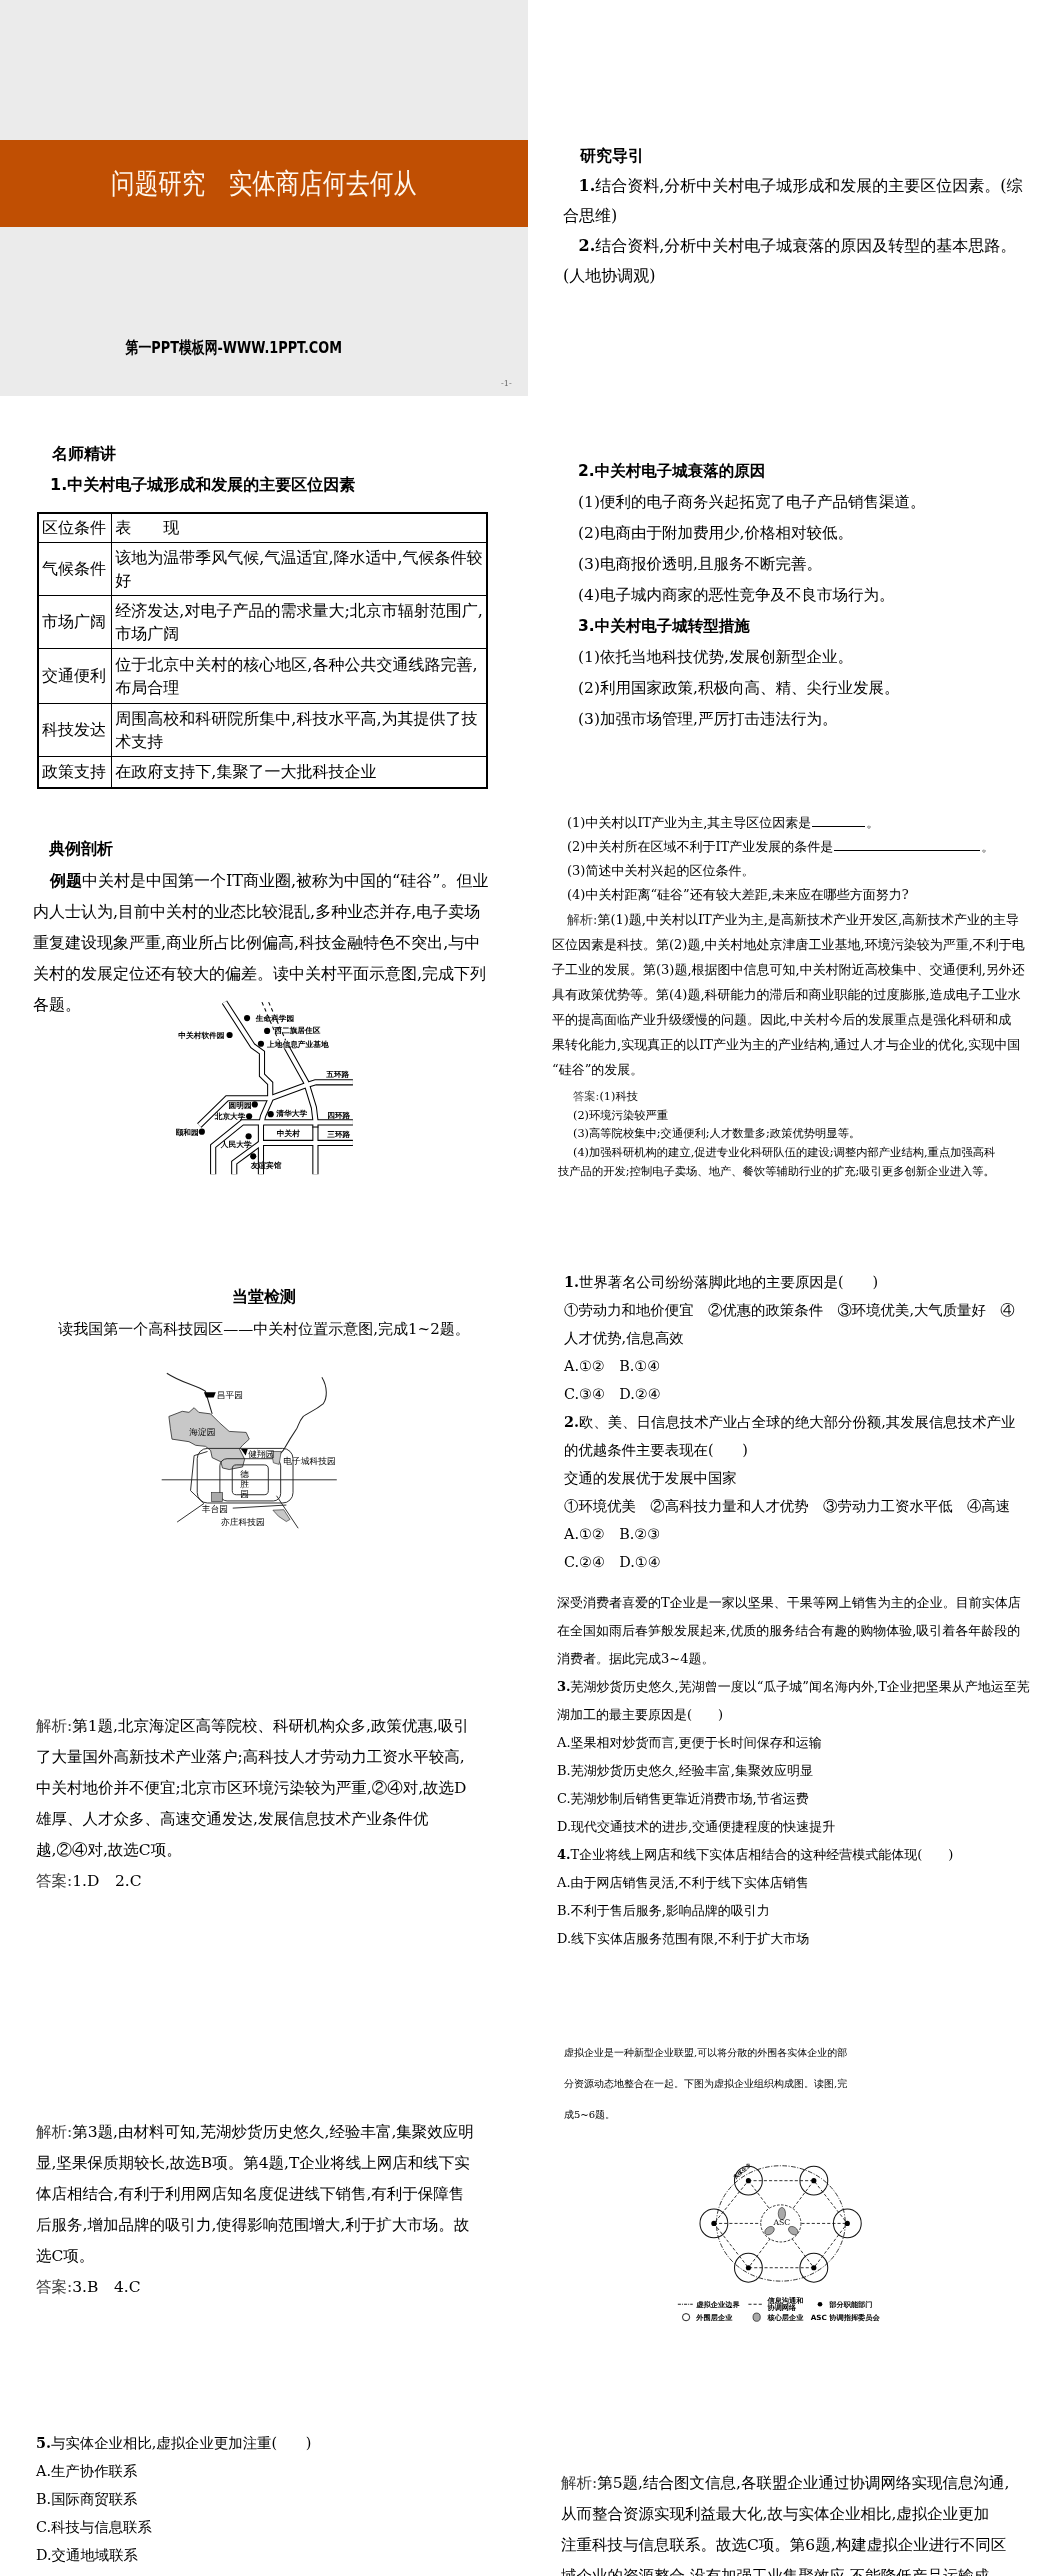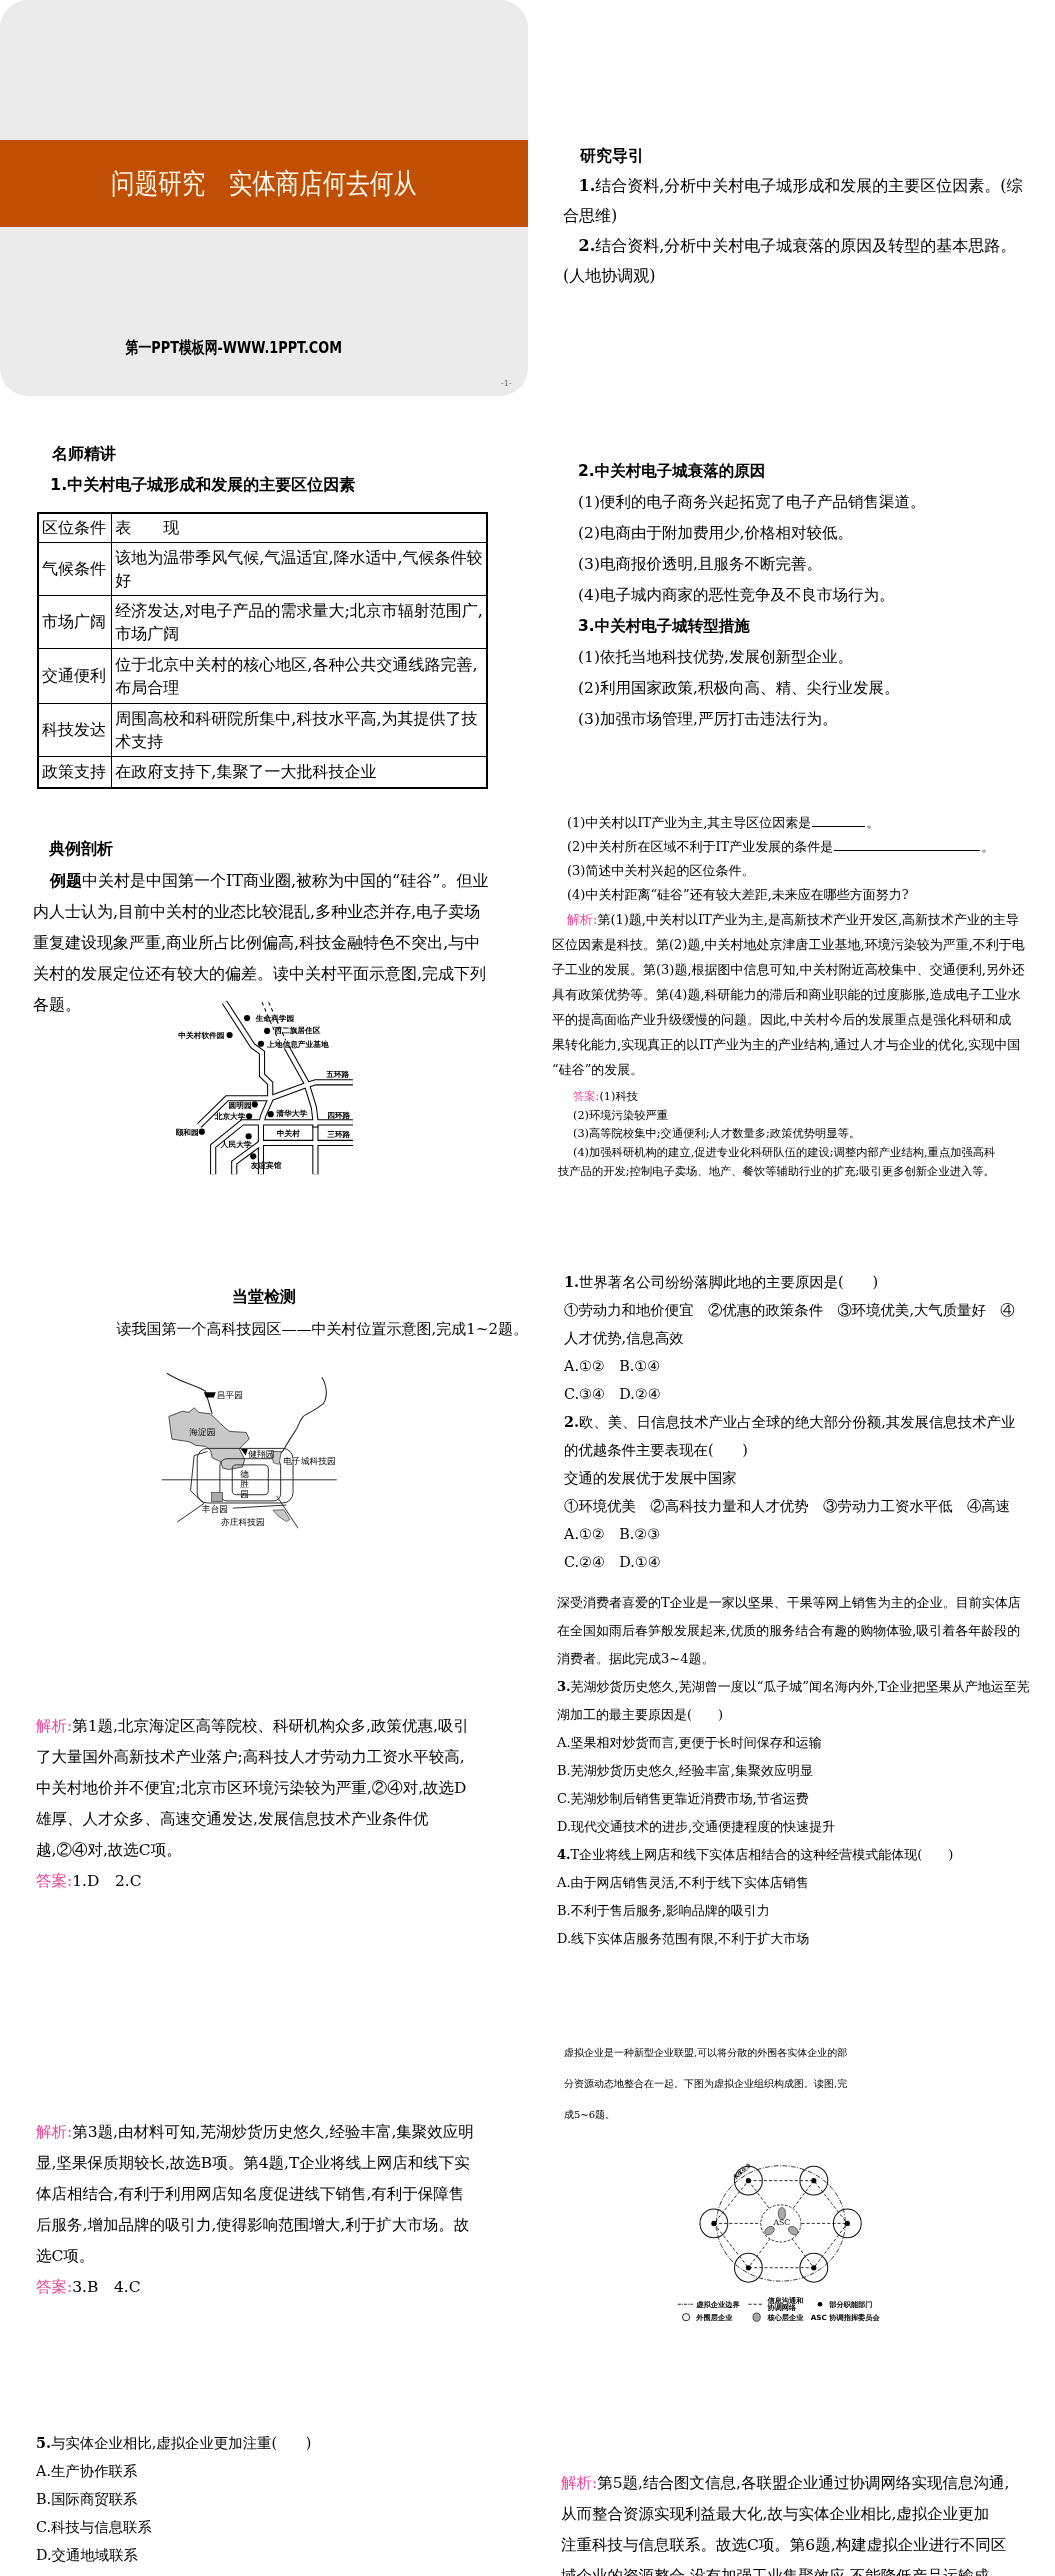--- a/index.html
+++ b/index.html
@@ -6,26 +6,26 @@
   body {
     width: 1055px; height: 3561px; position: relative; overflow: hidden;
     background: #ffffff; color: #000;
     font-family: "DejaVu Serif", "Liberation Serif", serif;
   }
   .slide { position: absolute; width: 528px; height: 396px; background: #ffffff; overflow: hidden; }
   .abs { position: absolute; }
   .blk { position: absolute; white-space: nowrap; }
   .ln { white-space: nowrap; }
   .hd { font-family: "DejaVu Sans", "Liberation Sans", sans-serif; font-weight: bold; }
-  .red { color: #ec4899; }
+  .red { color: #404040; }
   .num { font-weight: bold; }
   .blank { display: inline-block; border-bottom: 1px solid #000; height: 10.3px; margin: 0 1px; vertical-align: baseline; }
 
   
-  .s1 { background: #ebebeb; border-radius: 28px; }
+  .s1 { background: #ebebeb; }
   .s1 .band { position: absolute; left: 0; top: 140px; width: 528px; height: 87px; background: #c04f03; }
   .s1 .title { position: absolute; left: 0; top: 140px; width: 528px; height: 87px; line-height: 87px; text-align: center; color: #fff8ee; font-size: 28px; }
   .s1 .title span { display: inline-block; transform: scaleX(0.84); }
   .s1 .footer { position: absolute; left: 0; top: 337px; width: 468px; text-align: center; font-size: 16.5px; line-height: 21.6px; }
   .s1 .footer span { display: inline-block; transform: scaleX(0.78); font-family: "DejaVu Sans", "Liberation Sans", sans-serif; font-weight: bold; }
   .s1 .pno { position: absolute; left: 501px; top: 378px; font-size: 8.2px; color: #666; }
 
   
   .tbl { position: absolute; border-collapse: collapse; border: 2.1px solid #000; font-size: 16px; width: 451px; }
   .tbl td, .tbl th { border: 1.3px solid #000; padding: 0 3.1px; vertical-align: middle; line-height: 23px; text-align: left; font-weight: normal; white-space: nowrap; }
@@ -206,21 +206,21 @@
     <div class="ln" style="padding-left:15px"><span class="red">答案:</span><span>(1)科技</span></div>
     <div class="ln" style="padding-left:15px">(2)环境污染较严重</div>
     <div class="ln" style="padding-left:15px">(3)高等院校集中;交通便利;人才数量多;政策优势明显等。</div>
     <div class="ln" style="padding-left:15px">(4)加强科研机构的建立,促进专业化科研队伍的建设;调整内部产业结构,重点加强高科</div>
     <div class="ln">技产品的开发;控制电子卖场、地产、餐饮等辅助行业的扩充;吸引更多创新企业进入等。</div>
   </div>
 </div>
 
 <div class="slide" style="left:0;top:1187px">
   <div class="blk hd" style="left:0;width:528px;text-align:center;top:100px;font-size:16px;line-height:20.6px">当堂检测</div>
-  <div class="blk" style="left:0;width:528px;text-align:right;top:127px;font-size:15px;line-height:31px">读我国第一个高科技园区——中关村位置示意图,完成1~2题。</div>
+  <div class="blk" style="left:0;width:528px;text-align:center;top:127px;font-size:15px;line-height:31px">读我国第一个高科技园区——中关村位置示意图,完成1~2题。</div>
   <svg class="abs" style="left:155px;top:180px" width="206" height="170" viewBox="0 0 400 330">
     <g fill="none" stroke="#222" stroke-width="2">
       <path d="M23,12 C50,30 79,35 98,47 L108,81 L111,91"></path>
       <path d="M324,20 C336,40 334,60 327,71 C310,85 295,90 288,96 C280,105 278,115 275,120 L262,140 L249,162 L236,176"></path>
     </g>
     <polygon points="27,96 53,86 66,88 76,79 85,88 108,91 125,108 144,125 177,127 183,140 170,152 164,159 174,179 170,194 144,199 131,196 128,184 111,176 108,162 98,154 79,152 66,145 33,140 30,120" fill="#c8c8c8" stroke="#222" stroke-width="1.5"></polygon>
     <g fill="none" stroke="#222" stroke-width="1.8">
       <rect x="82" y="158" width="186" height="106" rx="20"></rect>
       <rect x="126" y="178" width="118" height="82" rx="14"></rect>
       <rect x="150" y="190" width="70" height="58" rx="8"></rect>

